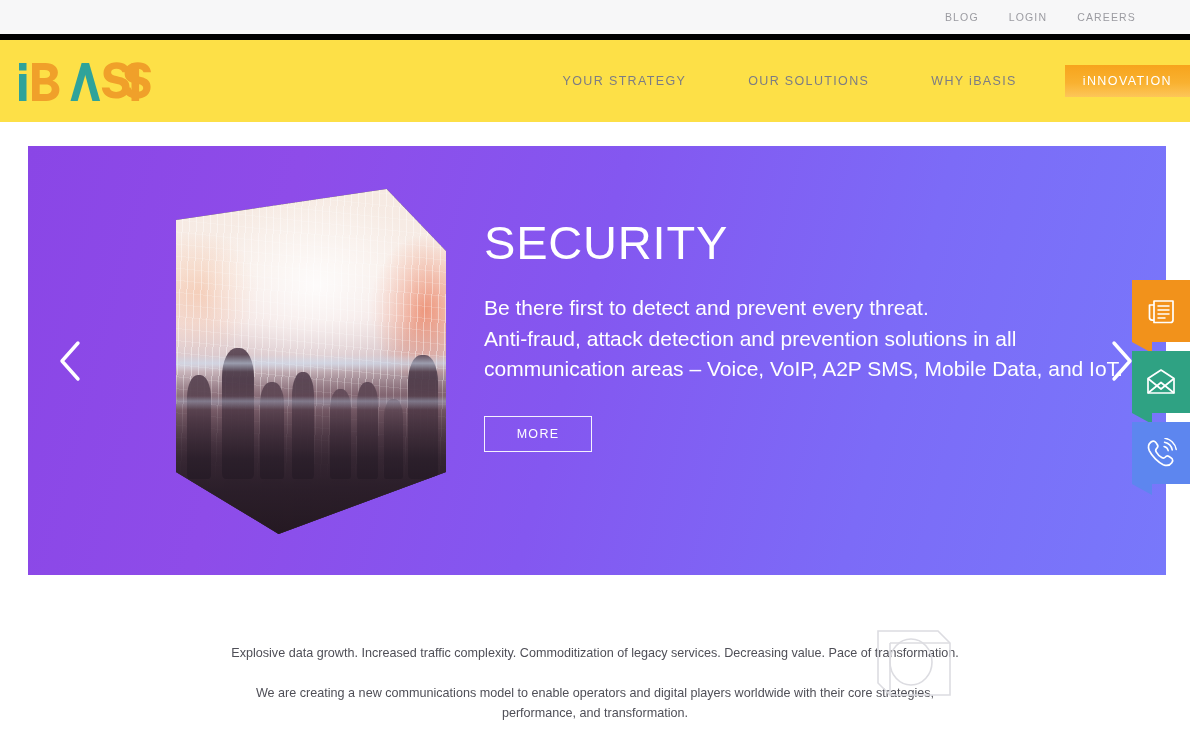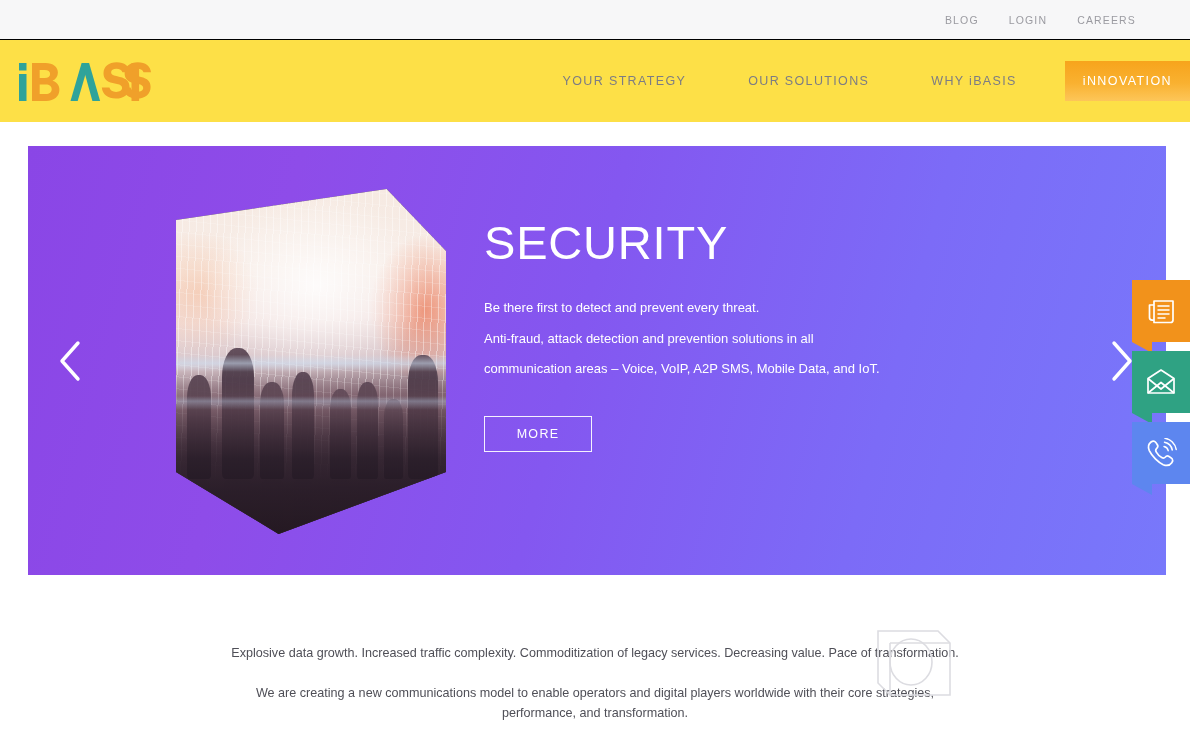--- a/index.html
+++ b/index.html
@@ -11,21 +11,21 @@
     overflow: hidden;
     background: #ffffff;
     font-family: "Liberation Sans", sans-serif;
   }
 
   
   .topbar {
     position: relative;
     height: 40px;
     background: #f7f7f8;
-    border-bottom: 1px solid #000000;
+    border-bottom: 6px solid #000000;
     display: flex;
     align-items: center;
     justify-content: flex-end;
   }
   .topbar-links {
     display: flex;
     align-items: center;
     gap: 30px;
     margin-right: 54px;
   }
@@ -79,21 +79,21 @@
   .nav-item.mid { padding: 0 30px; }
   .nav-cta {
     display: inline-flex;
     align-items: center;
     justify-content: center;
     background: linear-gradient(to bottom, #f7a41c 0%, #f9b130 55%, #fdc659 100%);
     color: #ffffff;
     font-size: 12.5px;
     letter-spacing: 1.4px;
     text-decoration: none;
-    height: 40px;
+    height: 32px;
     padding: 0 18px;
     margin-left: 16px;
     margin-right: 0px;
     white-space: nowrap;
   }
 
   
   .hero-wrap {
     position: relative;
     margin: 24px 24px 0 28px;
@@ -173,21 +173,21 @@
   }
   .hero-title {
     font-size: 47px;
     font-weight: 300;
     letter-spacing: 0.8px;
     line-height: 1.05;
     color: #ffffff;
     margin-bottom: 26px;
   }
   .hero-line {
-    font-size: 13px;
+    font-size: 21px;
     font-weight: 400;
     line-height: 30.5px;
     color: #ffffff;
     white-space: nowrap;
   }
   .hero-more {
     display: inline-flex;
     align-items: center;
     justify-content: center;
     margin-top: 31px;

